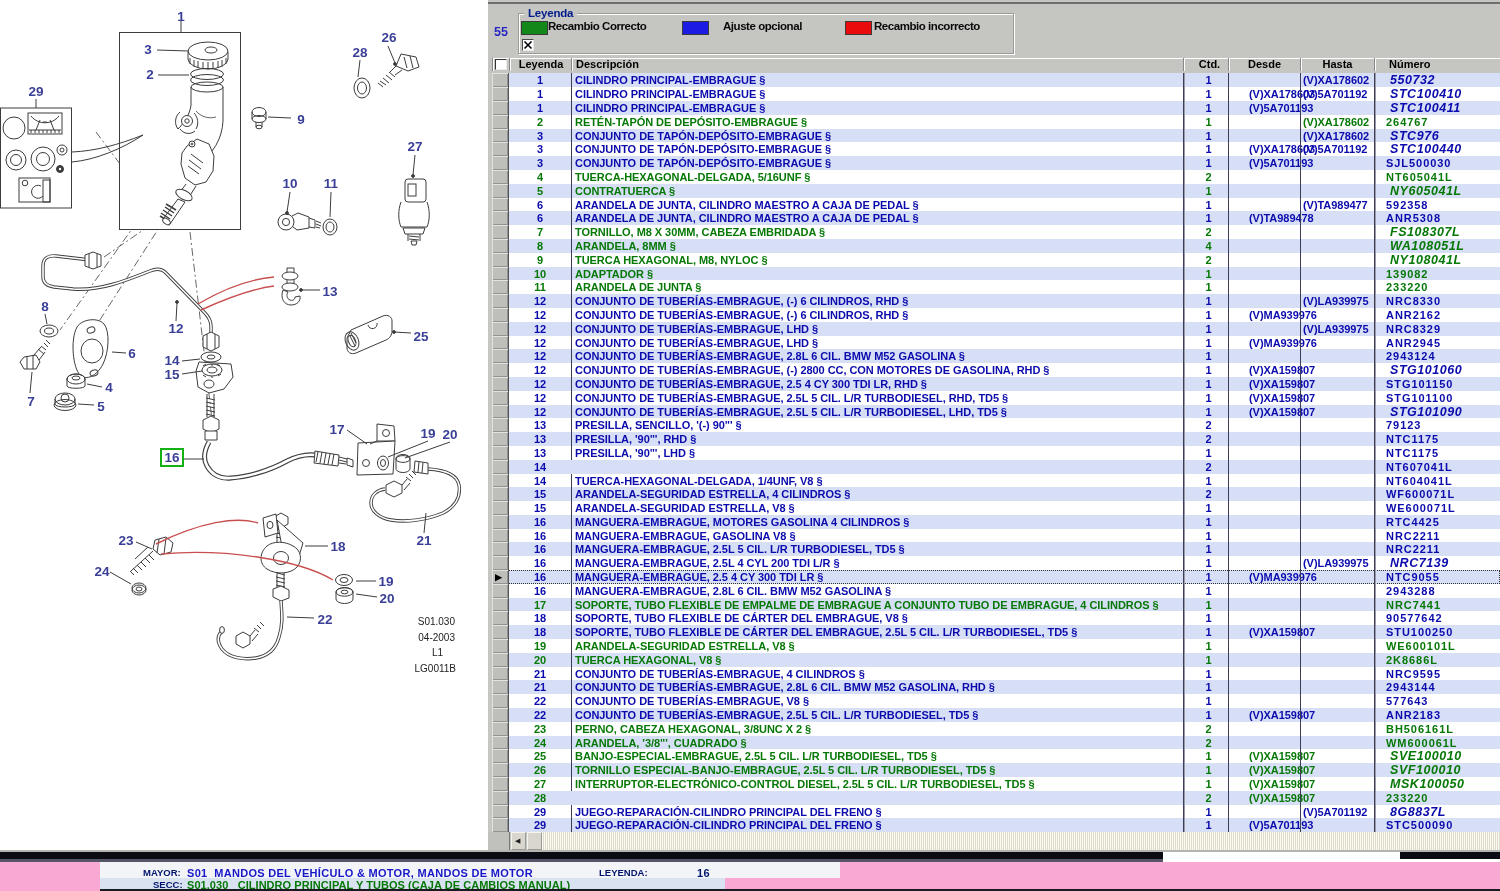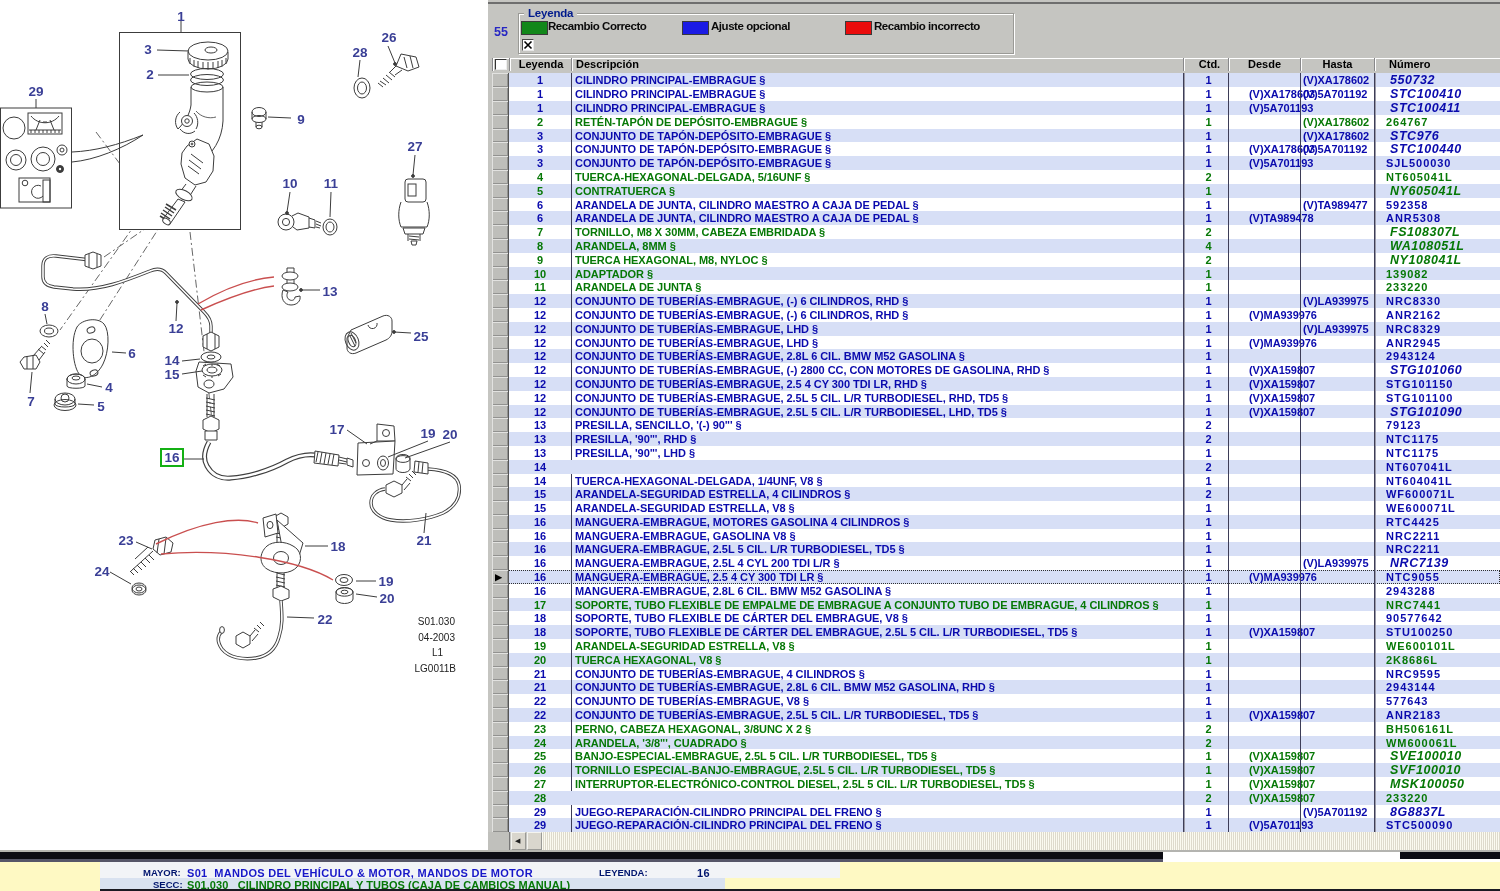--- a/index.html
+++ b/index.html
@@ -46,21 +46,21 @@
  background:repeating-linear-gradient(90deg,#fbfaf0 0 1px,#dedacc 1px 2px);}
 #hsb .btn{position:absolute;top:0;width:15px;height:18px;background:#d9d6cd;
  border:1px solid #9a9a96;border-top-color:#f4f4f0;border-left-color:#f4f4f0;box-sizing:border-box;}
 #hsb .ar{position:absolute;left:3px;top:4px;font-size:7px;color:#222;}
 #cnr{position:absolute;left:488px;top:832px;width:22px;height:18px;background:#c0c0bc;border-right:1px solid #777;box-sizing:border-box;}
 
 #greyline{position:absolute;left:0;top:850px;width:1500px;height:2px;background:#b4b4b0;}
 #blk1{position:absolute;left:0;top:852px;width:1163px;height:7px;background:#0b0b13;}
 #blk2{position:absolute;left:1400px;top:852px;width:100px;height:7px;background:#0b0b13;}
 #blk3{position:absolute;left:0;top:859px;width:1163px;height:3px;background:#565668;}
-#status{position:absolute;left:0;top:862px;width:1500px;height:29px;background:#fef9c3;font-weight:bold;}
+#status{position:absolute;left:0;top:862px;width:1500px;height:29px;background:#f9a8d4;font-weight:bold;}
 #mayorband{position:absolute;left:100px;top:0px;width:740px;height:16px;background:#f2f4f7;}
 #seccband{position:absolute;left:100px;top:16px;width:625px;height:11px;background:#d9e2f0;}
 #mayor{position:absolute;left:0;top:5px;width:1500px;font-size:10.5px;}
 #secc{position:absolute;left:0;top:16.5px;width:1500px;font-size:10.5px;}
 .lbl{color:#00156e;font-size:9.5px;}
 #mayor .v{color:#1717c8;font-size:11px;letter-spacing:0.3px;}
 #secc .v{color:#067806;font-size:11px;letter-spacing:0.05px;}
 #botline{position:absolute;left:100px;top:27px;width:1400px;height:2px;background:#1a1a22;}
 </style></head>
 <body>
@@ -402,21 +402,21 @@
 </svg>
 
 <div id="rp">
   <div class="topline"></div>
   <div id="n55">55</div>
   <div id="gbox">
     <div id="gbl">Leyenda</div>
     <div class="sw" style="left:2px;background:#12871a;"></div>
     <div class="swt" style="left:21px;margin-left:8px;">Recambio Correcto</div>
     <div class="sw" style="left:163px;background:#1b1be4;"></div>
-    <div class="swt" style="left:192px;">Ajuste opcional</div>
+    <div class="swt" style="left:204px;">Ajuste opcional</div>
     <div class="sw" style="left:326px;background:#ea0c0c;"></div>
     <div class="swt" style="left:355px;">Recambio incorrecto</div>
     <div id="cbx">
         <svg width="10" height="10">
           <path d="M1.5,1.5 L8.5,8.5 M8.5,1.5 L1.5,8.5" stroke="#000" stroke-width="1.6"></path>
         </svg>
       </div>
     <div id="cbt">Mostrar Todos los Recambios</div>
   </div>
   <div style="position:absolute;left:0;top:57px;width:4px;height:775px;background:#c5c5c1;z-index:9;"></div>

